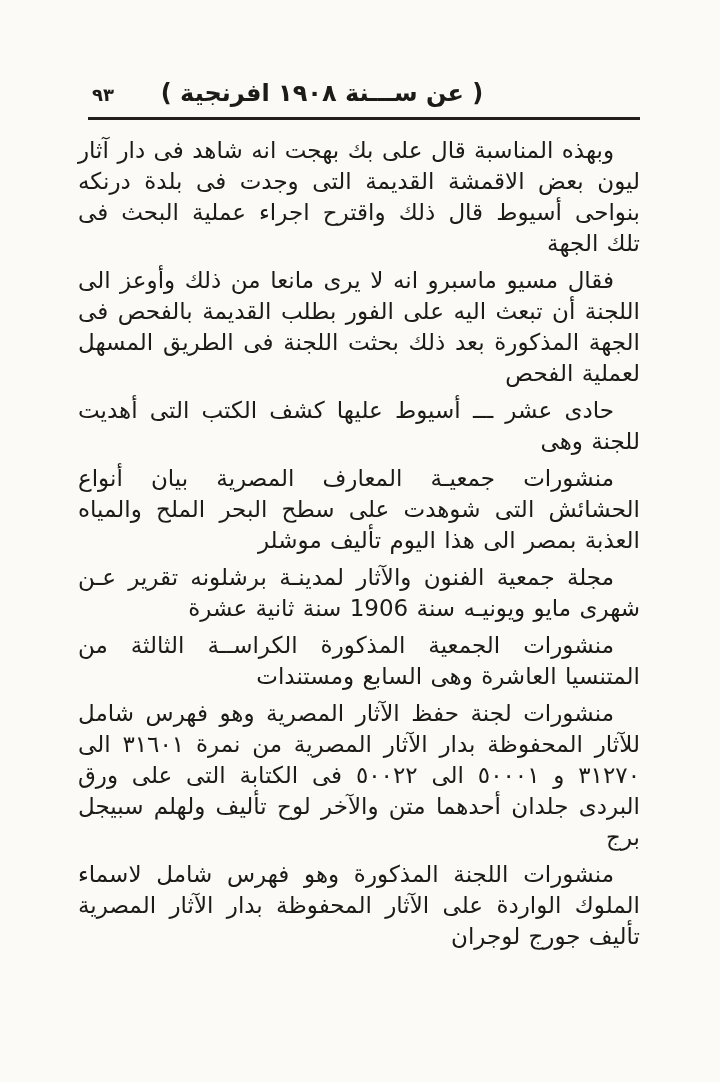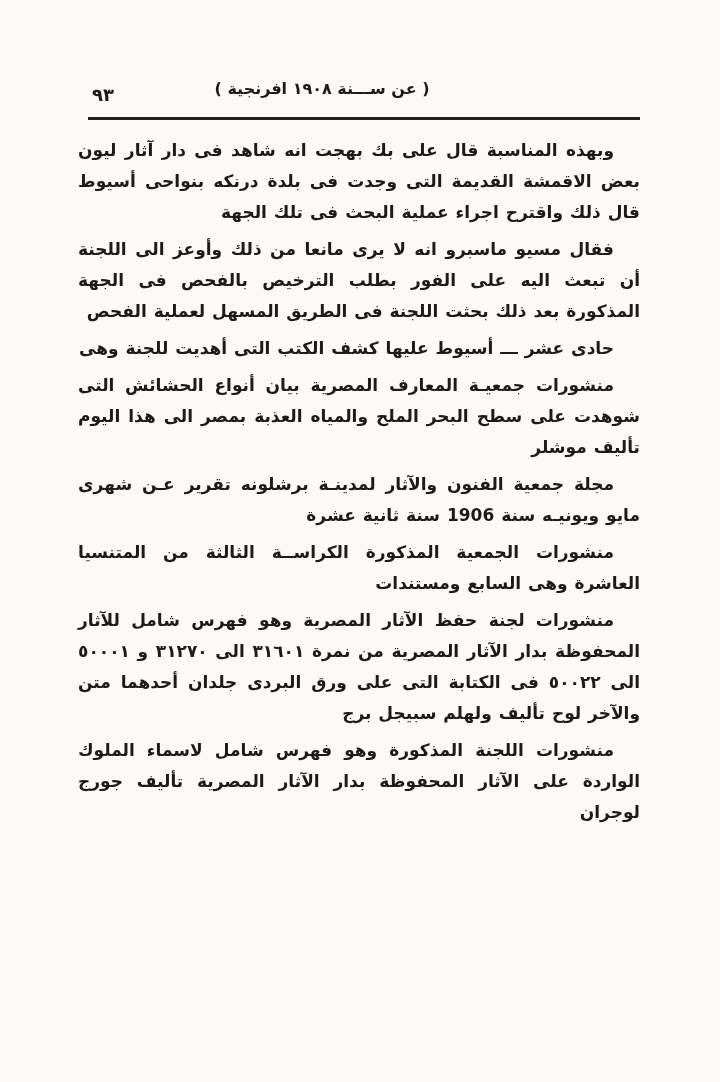--- a/index.html
+++ b/index.html
@@ -25,21 +25,21 @@
     font-weight: 700;
     direction: rtl;
   }
   .header-title {
     position: absolute;
     top: 79px;
     left: 0;
     right: 0;
     text-align: center;
     text-indent: 96px; 
-    font-size: 16px;
+    font-size: 24px;
     font-weight: 700;
     direction: rtl;
     letter-spacing: 0.5px;
     padding-left: 20px;
   }
   .header-rule {
     position: absolute;
     top: 117px;
     left: 88px;
     right: 80px;
@@ -49,43 +49,43 @@
   }
   .content {
     position: absolute;
     top: 135px;
     right: 80px;
     left: 78px;
     direction: rtl;
   }
   .content p {
     margin: 0 0 6px 0;
-    font-size: 17px;
-    font-weight: 700;
+    font-size: 23px;
+    font-weight: 400;
     line-height: 31px;
     text-align: justify;
     text-align-last: right;
     text-indent: 26px;
     word-spacing: 1px;
   }
 </style>
 </head>
 <body>
 
 <div class="page">
 
   <span class="page-number">٩٣</span>
 
   <div class="header-title">( عن ســـنة ١٩٠٨ افرنجية )</div>
 
   <div class="header-rule"></div>
 
   <div class="content">
     <p>وبهذه المناسبة قال على بك بهجت انه شاهد فى دار آثار ليون بعض الاقمشة القديمة التى وجدت فى بلدة درنكه بنواحى أسيوط قال ذلك واقترح اجراء عملية البحث فى تلك الجهة</p>
-    <p>فقال مسيو ماسبرو انه لا يرى مانعا من ذلك وأوعز الى اللجنة أن تبعث اليه على الفور بطلب الترخيص بالفحص فى الجهة المذكورة بعد ذلك بحثت اللجنة فى الطريق المسهل لعملية الفحص</p>
+    <p>فقال مسيو ماسبرو انه لا يرى مانعا من ذلك وأوعز الى اللجنة أن تبعث اليه على الفور بطلب القديمة بالفحص فى الجهة المذكورة بعد ذلك بحثت اللجنة فى الطريق المسهل لعملية الفحص</p>
     <p>حادى عشر ـــ أسيوط عليها كشف الكتب التى أهديت للجنة وهى</p>
     <p>منشورات جمعيـة المعارف المصرية بيان أنواع الحشائش التى شوهدت على سطح البحر الملح والمياه العذبة بمصر الى هذا اليوم تأليف موشلر</p>
     <p>مجلة جمعية الفنون والآثار لمدينـة برشلونه تقرير عـن شهرى مايو ويونيـه سنة 1906 سنة ثانية عشرة</p>
     <p>منشورات الجمعية المذكورة الكراســة الثالثة من المتنسيا العاشرة وهى السابع ومستندات</p>
     <p>منشورات لجنة حفظ الآثار المصرية وهو فهرس شامل للآثار المحفوظة بدار الآثار المصرية من نمرة ٣١٦٠١ الى ٣١٢٧٠ و ٥٠٠٠١ الى ٥٠٠٢٢ فى الكتابة التى على ورق البردى جلدان أحدهما متن والآخر لوح تأليف ولهلم سبيجل برج</p>
     <p>منشورات اللجنة المذكورة وهو فهرس شامل لاسماء الملوك الواردة على الآثار المحفوظة بدار الآثار المصرية تأليف جورج لوجران</p>
   </div>
 
 </div>
 

